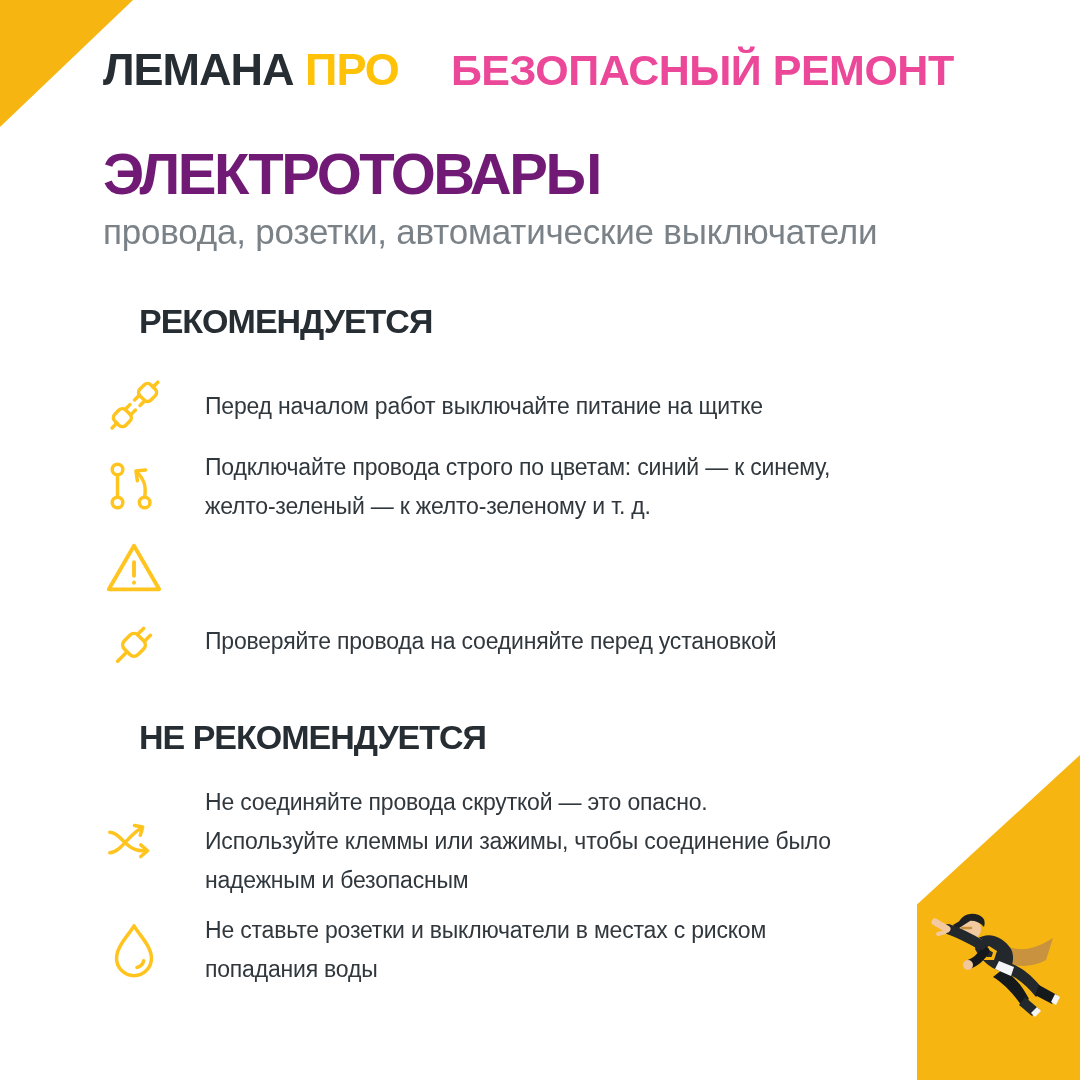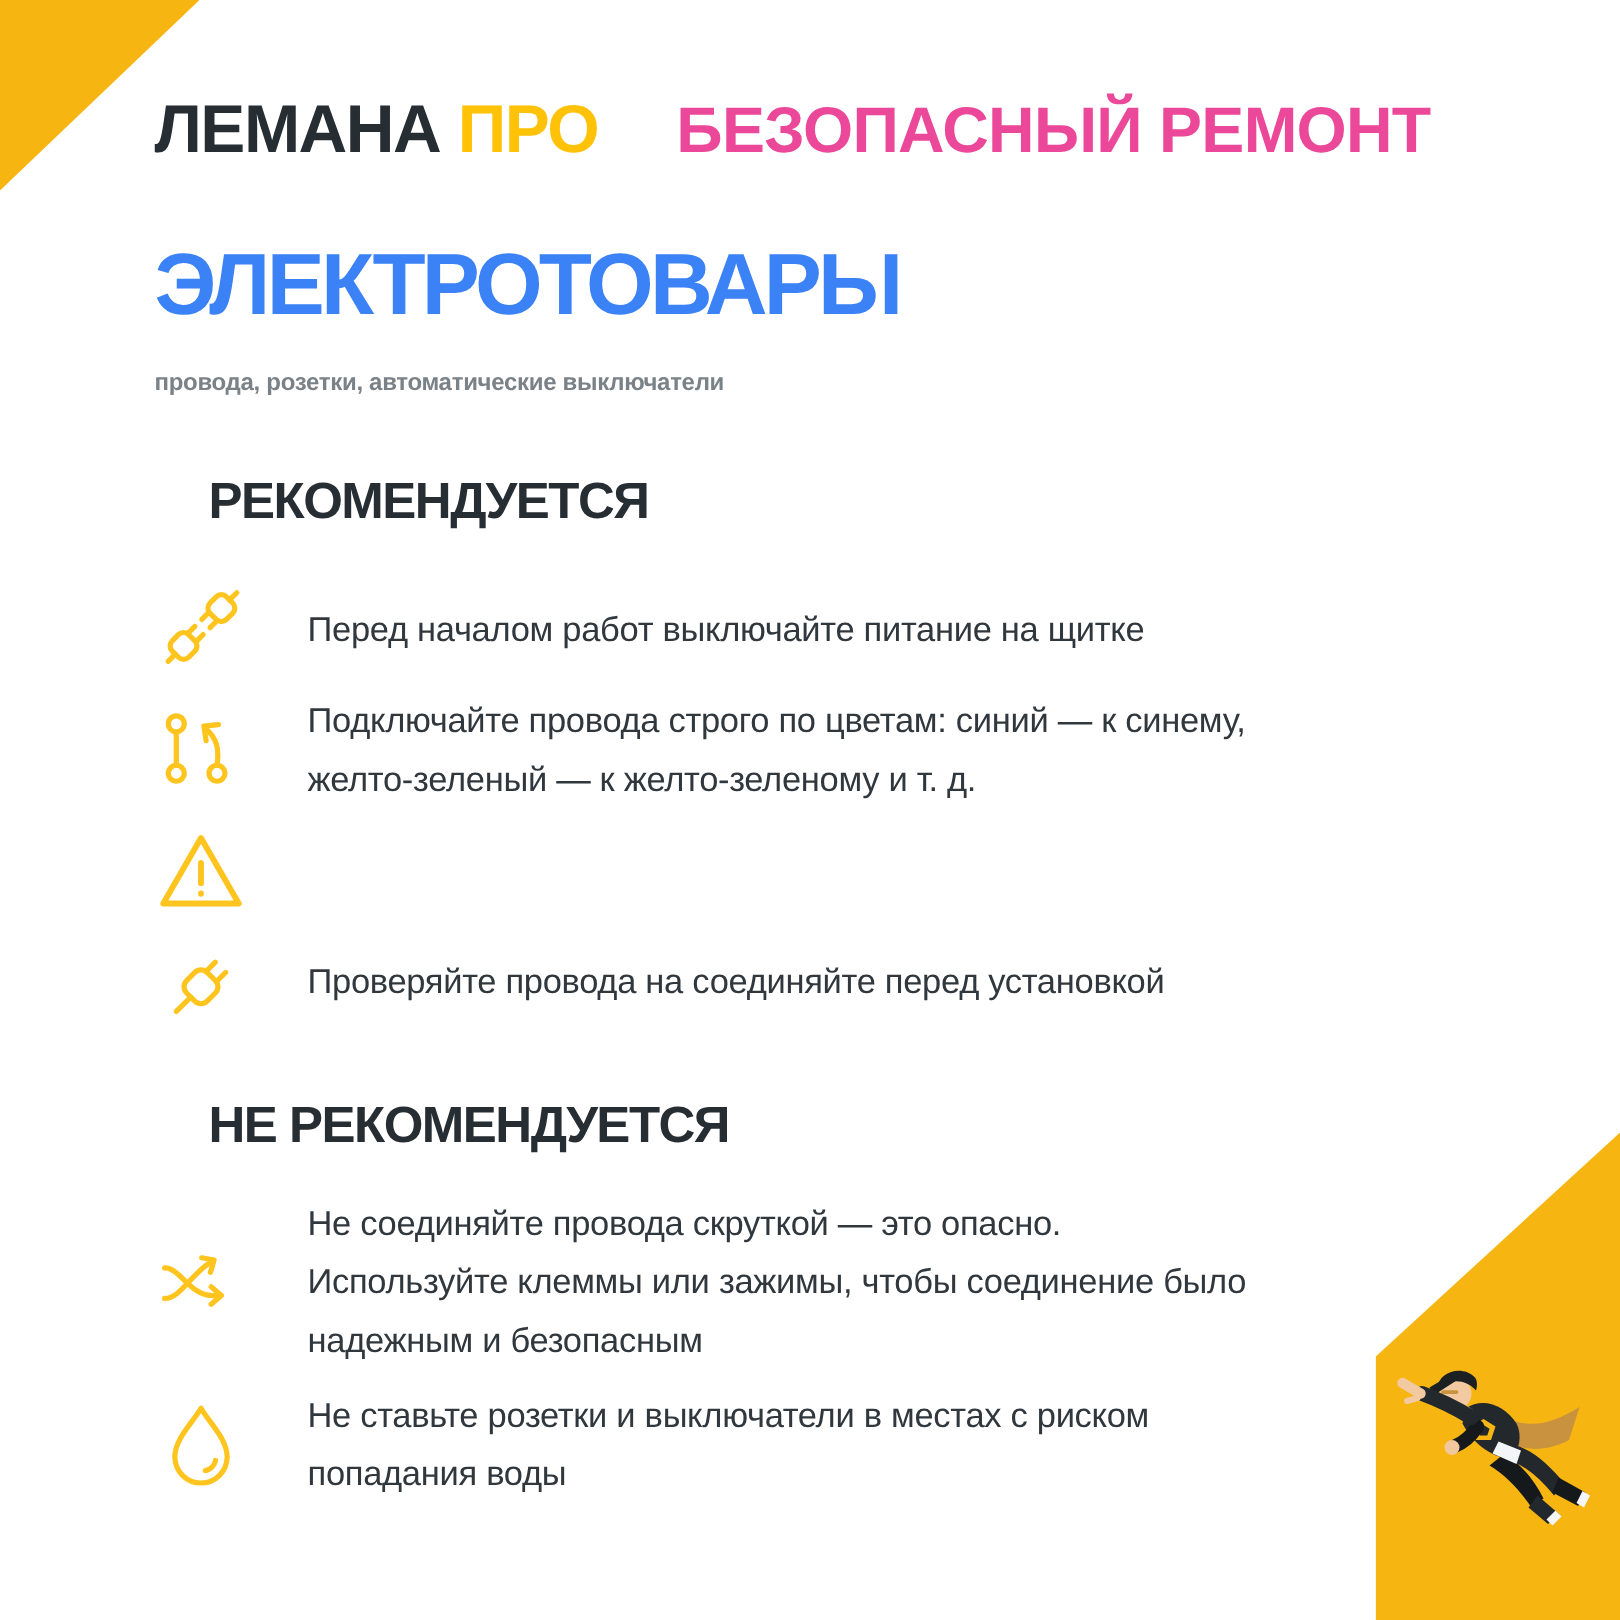--- a/index.html
+++ b/index.html
@@ -21,45 +21,45 @@
   }
   .corner-br {
     position: absolute; right: 0; bottom: 0;
     width: 163px; height: 325px;
     background: #F7B512;
     clip-path: polygon(100% 0, 0 46%, 0 100%, 100% 100%);
   }
   .mascot { position: absolute; left: 6px; top: 150px; width: 150px; height: 140px; }
 
   
-  .content { position: absolute; left: 103px; top: 16px; width: 890px; }
+  .content { position: absolute; left: 103px; top: 0; width: 890px; }
 
   .header-row {
     margin-top: 44px;
     display: flex; align-items: baseline; gap: 52px;
     white-space: nowrap;
   }
   .logo {
     font-size: 45px; font-weight: 800; letter-spacing: -1px;
     color: #262D33;
   }
   .logo .accent { color: #FFC207; }
   .program-title {
     font-size: 43px; font-weight: 800; letter-spacing: -0.5px;
     color: #ec4899;
   }
 
   .page-title {
     margin-top: 44px;
     font-size: 58px; font-weight: 800; letter-spacing: -2.5px;
-    color: #3b82f6;
+    color: #701a75;
   }
   .page-subtitle {
-    margin-top: 24px;
-    font-size: 16px; font-weight: 700; letter-spacing: -0.2px;
+    margin-top: 5px;
+    font-size: 35px; font-weight: 400; letter-spacing: -0.2px;
     color: #7A8288;
   }
 
   .section-heading {
     margin-top: 50px;
     font-size: 34px; font-weight: 800; letter-spacing: -1px;
     color: #262D33;
     margin-left: 36px;
   }
   .section-heading.second { margin-top: 46px; }

